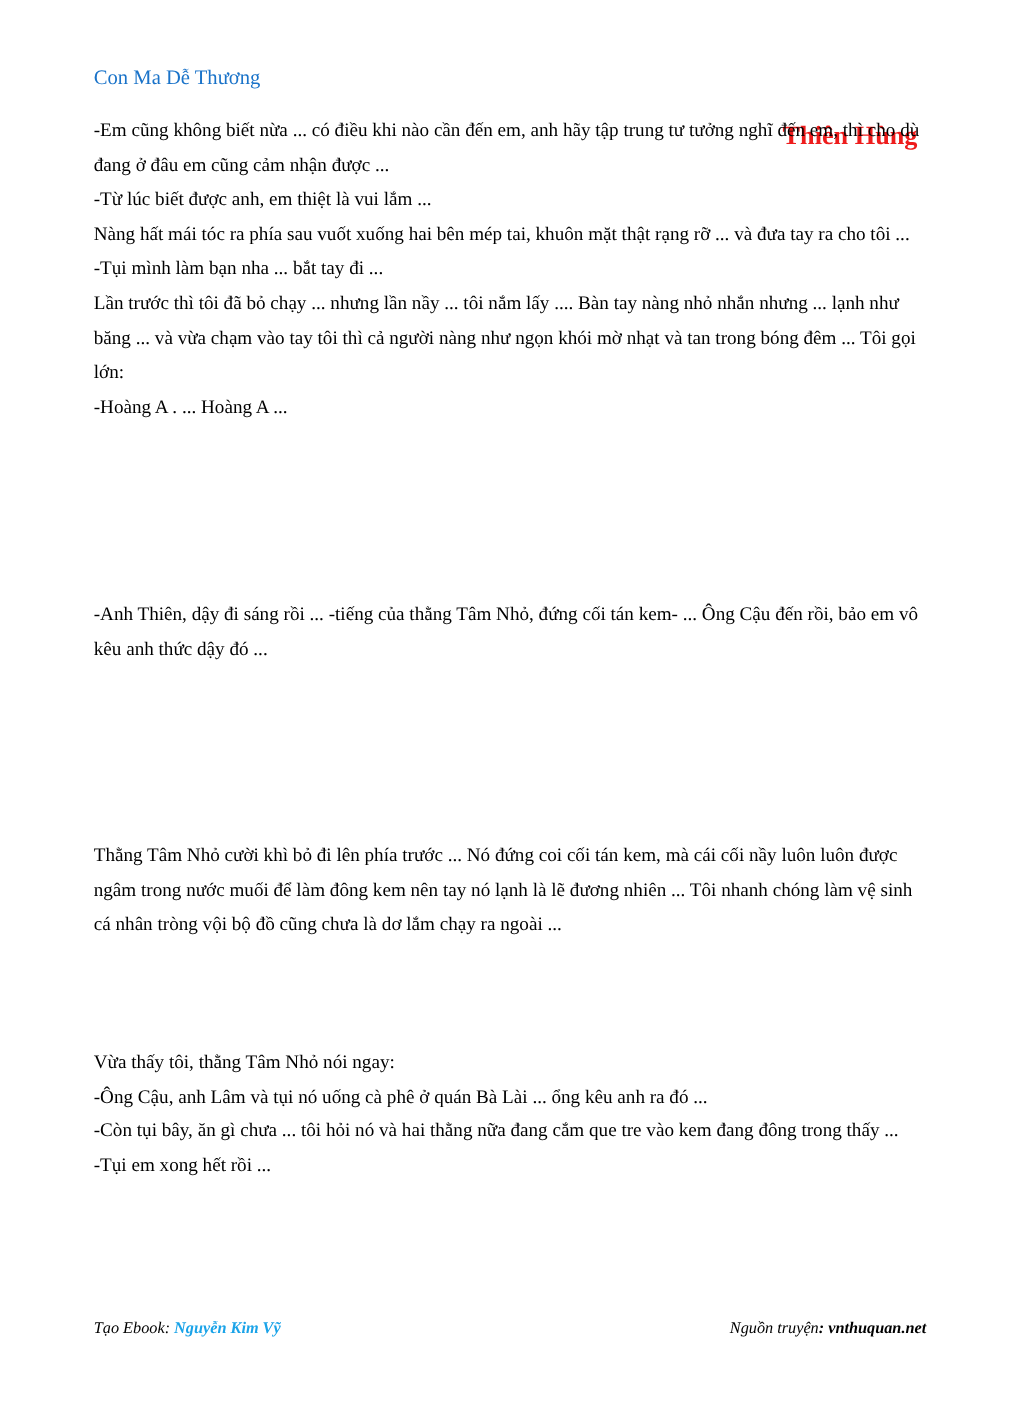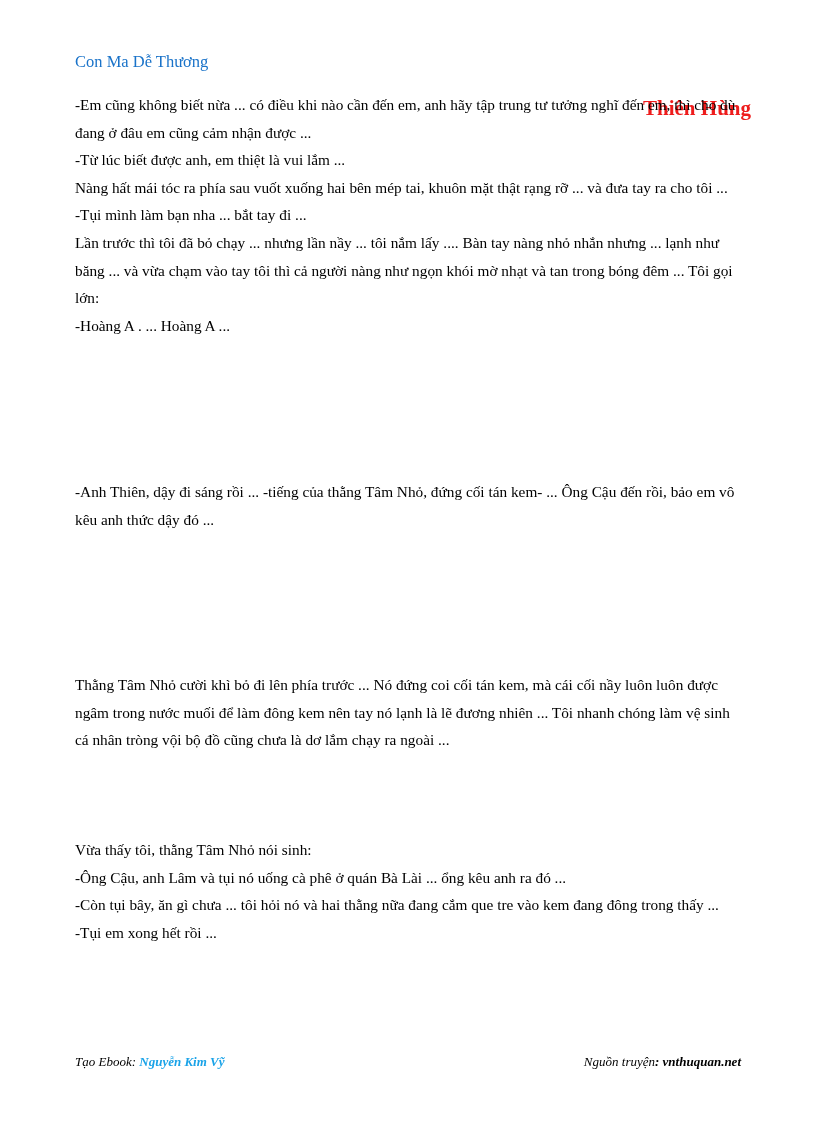--- a/index.html
+++ b/index.html
@@ -11,21 +11,21 @@
       width: 816px;
       height: 1123px;
       position: relative;
       overflow: hidden;
       font-family: "Liberation Serif", serif;
       color: #000000;
     }
     .page-header {
       position: absolute;
       left: 75px;
-      right: 65px;
+      right: 82px;
       top: 48px;
       height: 30px;
       text-decoration: underline;
     }
     .header-title {
       position: absolute;
       left: 0;
       top: 4px;
       font-size: 16.5px;
       color: #1a73c9;
@@ -100,21 +100,21 @@
 
 <section class="body-text block-2">
   <p>-Anh Thiên, dậy đi sáng rồi ... -tiếng của thằng Tâm Nhỏ, đứng cối tán kem- ... Ông Cậu đến rồi, bảo em vô kêu anh thức dậy đó ...</p>
 </section>
 
 <section class="body-text block-3">
   <p>Thằng Tâm Nhỏ cười khì bỏ đi lên phía trước ... Nó đứng coi cối tán kem, mà cái cối nầy luôn luôn được ngâm trong nước muối để làm đông kem nên tay nó lạnh là lẽ đương nhiên ... Tôi nhanh chóng làm vệ sinh cá nhân tròng vội bộ đồ cũng chưa là dơ lắm chạy ra ngoài ...</p>
 </section>
 
 <section class="body-text block-4">
-  <p>Vừa thấy tôi, thằng Tâm Nhỏ nói sinh:</p>
+  <p>Vừa thấy tôi, thằng Tâm Nhỏ nói ngay:</p>
   <p>-Ông Cậu, anh Lâm và tụi nó uống cà phê ở quán Bà Lài ... ổng kêu anh ra đó ...</p>
   <p>-Còn tụi bây, ăn gì chưa ... tôi hỏi nó và hai thằng nữa đang cắm que tre vào kem đang đông trong thấy ...</p>
   <p>-Tụi em xong hết rồi ...</p>
 </section>
 
 <footer class="page-footer">
   <span class="footer-left"><span>Tạo Ebook</span><span>: </span><span class="footer-credit-name">Nguyễn Kim Vỹ</span></span>
   <span class="footer-right"><span>Nguồn truyện</span><span class="footer-source">: </span><span class="footer-source">vnthuquan.net</span></span>
 </footer>
 

